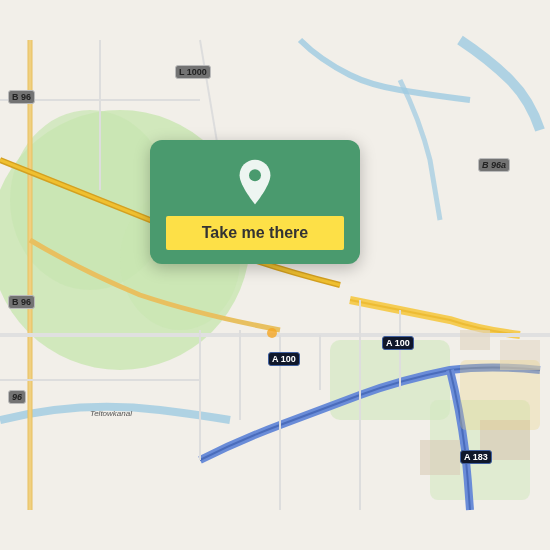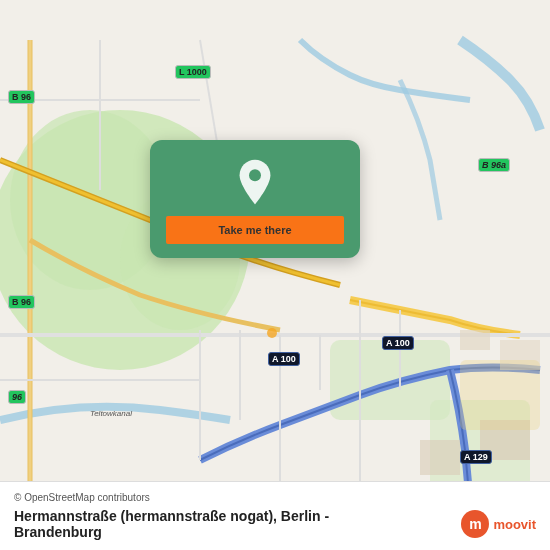--- a/index.html
+++ b/index.html
@@ -55,25 +55,25 @@
       z-index: 10;
     }
 
     #location-pin-icon {
       width: 48px;
       height: 48px;
       margin-bottom: 10px;
     }
 
     #take-me-there-btn {
-      background: #f97316;
+      background: #fde047;
       border: none;
       border-radius: 2px;
       padding: 8px 20px;
-      font-size: 11px;
+      font-size: 16px;
       font-weight: 600;
       color: #333;
       cursor: pointer;
       white-space: nowrap;
       width: 100%;
       text-align: center;
     }
 
     
     #bottom-bar {
@@ -120,21 +120,21 @@
       align-items: center;
       justify-content: center;
       color: white;
       font-size: 14px;
       font-weight: 900;
     }
 
     
     .road-badge {
       position: absolute;
-      background: #22c55e;
+      background: #737373;
       border: 1.5px solid #bbb;
       border-radius: 3px;
       font-size: 9px;
       font-weight: 700;
       color: #222;
       padding: 1px 3px;
       z-index: 5;
     }
 
     .road-badge.blue {
@@ -213,43 +213,27 @@
 
     </svg>
 
     <div class="road-badge" style="left:8px; top:90px;">B 96</div>
     <div class="road-badge" style="left:8px; top:295px;">B 96</div>
     <div class="road-badge" style="left:8px; top:390px;font-style:italic;">96</div>
     <div class="road-badge" style="left:175px; top:65px;">L 1000</div>
     <div class="road-badge" style="left:478px; top:158px;font-style:italic;">B 96a</div>
     <div class="road-badge blue" style="left:268px; top:352px;">A 100</div>
     <div class="road-badge blue" style="left:382px; top:336px;">A 100</div>
-    <div class="road-badge blue" style="left:460px; top:450px;">A 129</div>
+    <div class="road-badge blue" style="left:460px; top:450px;">A 183</div>
   </div>
 
   <div id="popup-card">
 
     <svg id="location-pin-icon" viewBox="0 0 48 56" xmlns="http://www.w3.org/2000/svg">
       <path d="M24 2C14.06 2 6 10.06 6 20C6 32 24 54 24 54C24 54 42 32 42 20C42 10.06 33.94 2 24 2Z" fill="white" opacity="0.9"></path>
       <circle cx="24" cy="20" r="7" fill="#4a9a6e"></circle>
     </svg>
 
     <button id="take-me-there-btn">Take me there</button>
   </div>
 
-  <div id="bottom-bar">
-    <div id="osm-attribution">
-      <span>© OpenStreetMap contributors</span>
-    </div>
-    <div id="location-title">
-      <div>
-        <span>Hermannstraße (hermannstraße nogat), Berlin -</span>
-        <br>
-        <span>Brandenburg</span>
-      </div>
-      <div id="moovit-logo">
-        <div class="moovit-icon">m</div>
-        <span>moovit</span>
-      </div>
-    </div>
-  </div>
 
 </div>
 
 </body></html>

